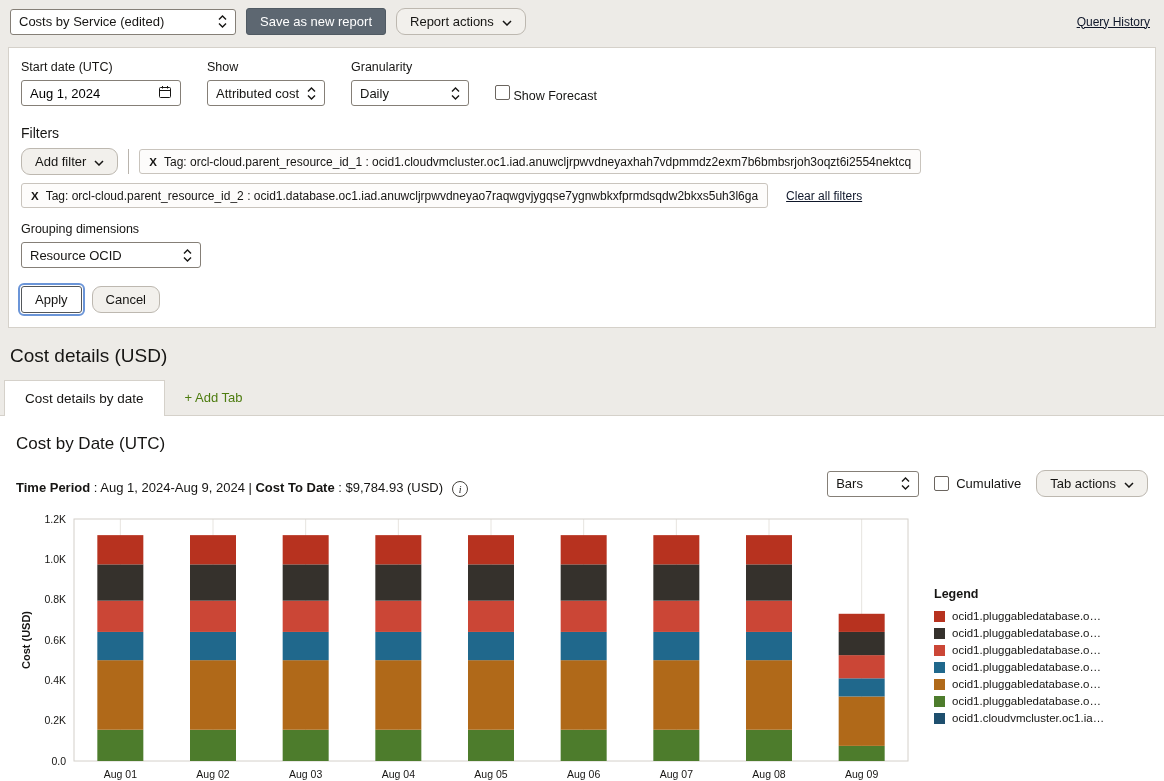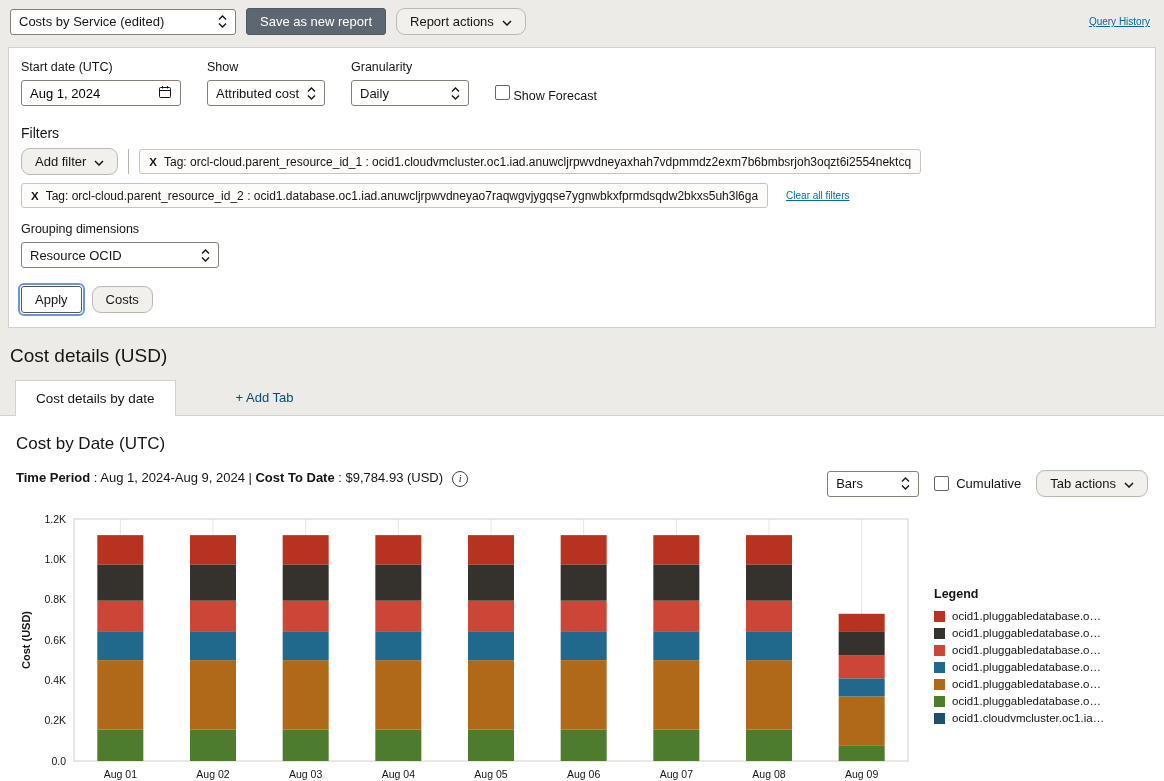--- a/index.html
+++ b/index.html
@@ -3,21 +3,21 @@
 <meta charset="utf-8">
 <style>
   * { box-sizing: border-box; }
   body {
     width: 1164px; height: 781px; margin: 0; position: relative; overflow: hidden;
     background: #edebe7; color: #161513;
     font-family: "Liberation Sans", "DejaVu Sans", sans-serif; font-size: 13px;
   }
   
   .topbar { display:flex; align-items:center; gap:10px; padding:8px 10px 6px; }
-  .link { color:#0369a1; cursor:pointer; font-size:10px; }
+  .link { color:#0f172a; cursor:pointer; font-size:12px; }
   .qh { margin-left:auto; text-decoration:underline; margin-right:4px; }
   .select { display:inline-flex; align-items:center; background:#fff; border:1px solid #857f77;
             border-radius:3px; height:26px; padding:0 8px; gap:8px; cursor:pointer; }
   .sel-text { white-space:nowrap; }
   .sel-caret { margin-left:auto; display:flex; }
   .report-select { width:226px; }
   .btn { display:inline-flex; align-items:center; gap:8px; height:27px; padding:0 13px;
          border-radius:3px; font-size:13px; font-family:inherit; cursor:pointer;
          border:1px solid transparent; color:#161513; }
   .btn-dark { background:#5d6771; color:#fff; border-color:#505a63; }
@@ -36,32 +36,32 @@
   input[type=checkbox] { appearance:none; width:15px; height:15px; border:1px solid #6b655f;
            border-radius:2px; background:#fff; margin:0; cursor:pointer; }
   .filters-label { margin:16px 0 7px; font-size:14px; }
   .filter-row { display:flex; align-items:center; gap:10px; margin-bottom:8px; }
   .vdiv { width:1px; height:25px; background:#b9b4ad; }
   .chip { display:inline-flex; align-items:center; gap:7px; border:1px solid #c9c4bd;
           background:#fdfcfb; border-radius:3px; height:25px; padding:0 9px; font-size:12px;
           white-space:nowrap; }
   .chip-x { font-weight:bold; cursor:pointer; font-size:11.5px; }
   .group-label { margin:14px 0 6px; font-size:12.5px; }
-  .group-select { width:198px; }
+  .group-select { width:180px; }
   .actions { display:flex; gap:10px; margin-top:18px; }
   .btn-apply { background:#fff; border:1px solid #54575a; outline:2px solid #6b95d8; outline-offset:1px; }
   
   .section-title { font-size:19px; font-weight:400; margin:17px 10px 13px; }
-  .tabs { display:flex; align-items:flex-end; margin-left:15px;gap:40px; }
+  .tabs { display:flex; align-items:flex-end; margin-left:4px; }
   .tab-active { background:#fff; border:1px solid #d5d1ca; border-bottom:0; padding:10px 20px;
                 font-size:13.5px; position:relative; z-index:2; margin-bottom:-1px; cursor:pointer; }
-  .add-tab { padding:10px 20px; color:#0c4a6e; font-size:13px; cursor:pointer; }
+  .add-tab { padding:10px 20px; color:#4d7c0f; font-size:13px; cursor:pointer; }
   .content { background:#fff; border-top:1px solid #d5d1ca; padding:14px 16px 8px; position:relative; z-index:1; }
   .detail-title { font-size:17px; font-weight:400; margin:4px 0 16px; }
-  .meta-row { display:flex; align-items:flex-start;gap:33px; }
+  .meta-row { display:flex; align-items:flex-end;gap:33px; }
   .meta-left { font-size:13px; }
   .meta-left .b { font-weight:bold; }
   .info-icon { width:16px; height:16px; border:1px solid #45423d; border-radius:50%;
                display:inline-flex; align-items:center; justify-content:center; font-size:10px;
                font-style:italic; font-family:"Liberation Serif", serif; margin-left:9px;
                vertical-align:middle; cursor:pointer; }
   .meta-right { margin-left:auto; display:flex; align-items:center; gap:15px; }
   .bars-select { width:92px; }
   
   .chartwrap { display:flex; align-items:flex-start; margin-top:16px; }
@@ -182,21 +182,21 @@
     <span class="sel-caret">
       <svg width="9" height="15" viewBox="0 0 9 15">
           <path d="M1 5.5 L4.5 2 L8 5.5" fill="none" stroke="#161513" stroke-width="1.4"></path>
           <path d="M1 9.5 L4.5 13 L8 9.5" fill="none" stroke="#161513" stroke-width="1.4"></path>
         </svg>
     </span>
   </div>
 
   <div class="actions">
     <button class="btn btn-apply">Apply</button>
-    <button class="btn btn-light">Costs</button>
+    <button class="btn btn-light">Cancel</button>
   </div>
 </div>
 
 <div class="section-title">Cost details (USD)</div>
 
 <div class="tabs">
   <div class="tab-active">Cost details by date</div>
   <div class="add-tab">+ Add Tab</div>
 </div>
 

